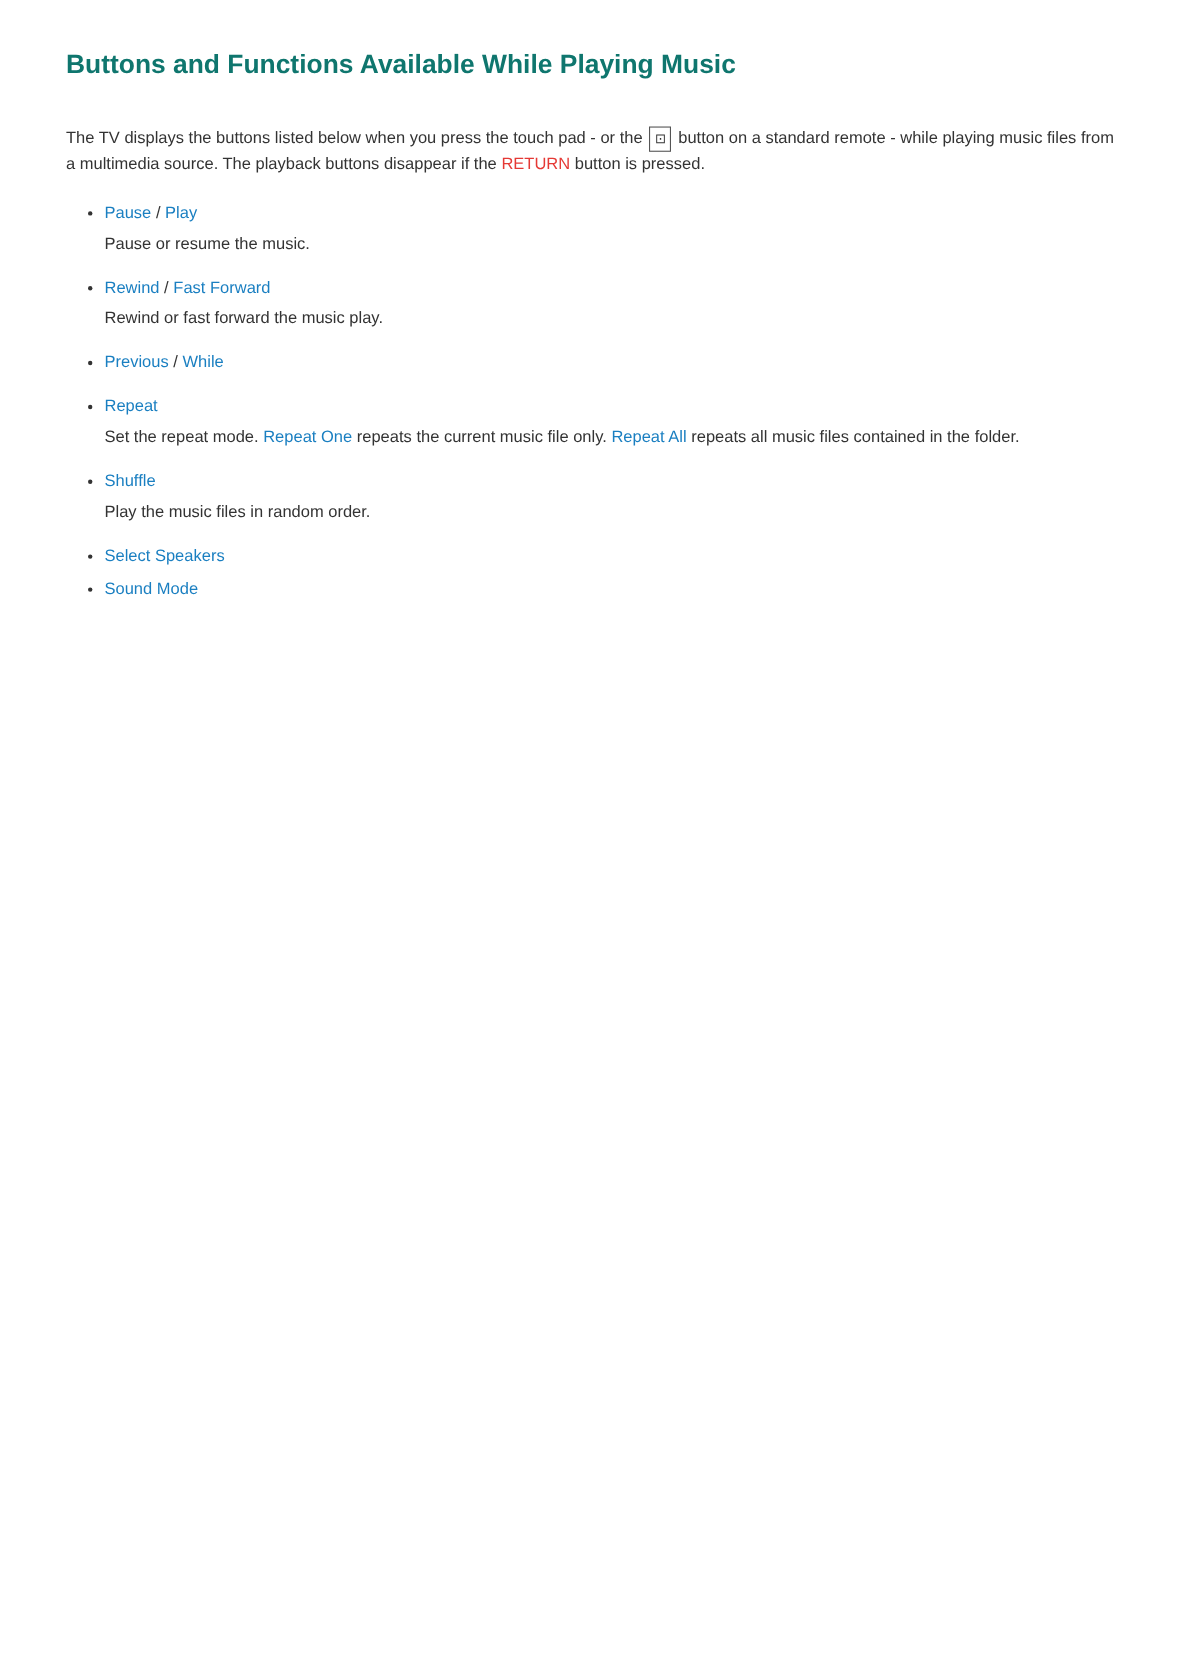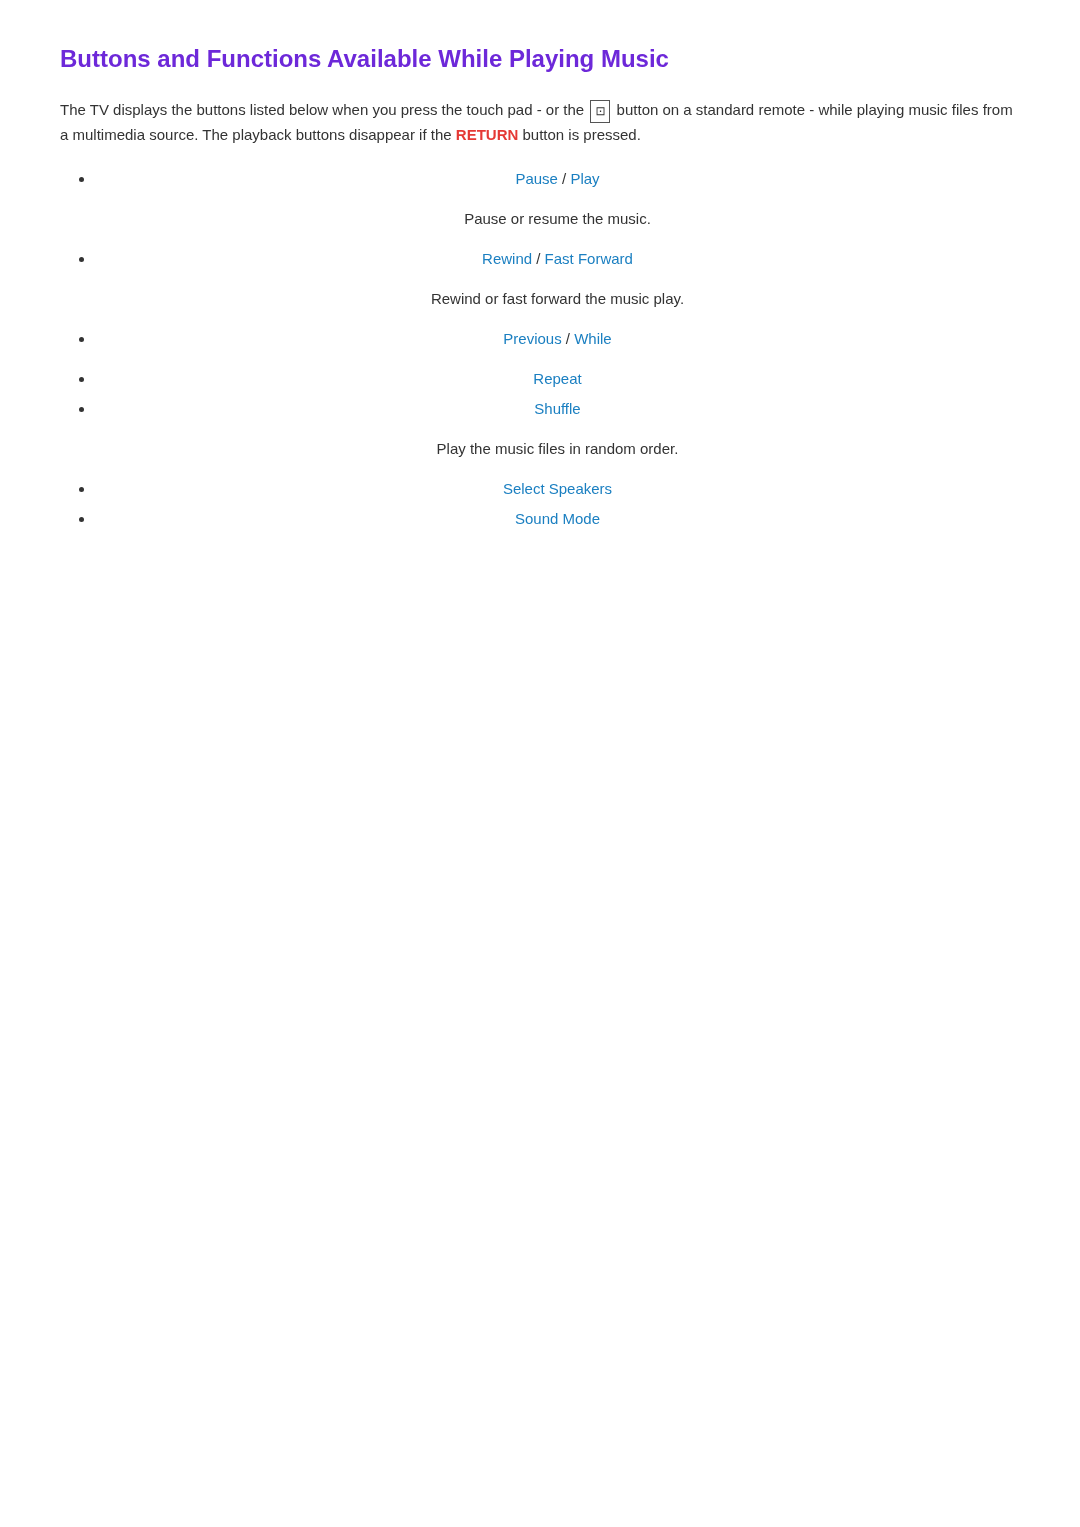--- a/index.html
+++ b/index.html
@@ -13,35 +13,35 @@
       font-size: 15px;
       color: #333;
       background: #fff;
       width: 1080px;
       min-height: 1527px;
       padding: 40px 60px;
       line-height: 1.6;
     }
 
     h1 {
-      color: #6d28d9;
+      color: #0f766e;
       font-size: 24px;
       font-weight: bold;
-      margin-bottom: 20px;
+      margin-bottom: 36px;
     }
 
     .intro-text {
       margin-bottom: 20px;
       font-size: 15px;
       color: #333;
     }
 
     .highlight-return {
       color: #e53935;
-      font-weight: bold;
+      font-weight: normal;
     }
 
     .highlight-blue {
       color: #1a7fc1;
     }
 
     .icon-button {
       display: inline-block;
       border: 1px solid #555;
       padding: 1px 4px;
@@ -52,31 +52,30 @@
     }
 
     ul.main-list {
       list-style: disc;
       padding-left: 35px;
       margin-bottom: 10px;
     }
 
     ul.main-list > li {
       margin-bottom: 6px;
-      text-align: center;
     }
 
     .list-item-title {
       
     }
 
     .list-item-desc {
       margin-left: -20px;
       padding-left: 20px;
-      margin-top: 16px;
+      margin-top: 4px;
       margin-bottom: 16px;
       color: #333;
       font-size: 15px;
     }
 
     .skip-icon {
       font-size: 13px;
       vertical-align: middle;
     }
   </style>
@@ -118,20 +117,27 @@
       <span class="highlight-blue">Previous</span>
       <span> / </span>
       <span class="highlight-blue">While</span>
     </span>
     <div class="list-item-desc">
     </div>
   </li>
 
   <li>
     <span class="list-item-title highlight-blue">Repeat</span>
+    <div class="list-item-desc">
+      <span>Set the repeat mode.</span>
+      <span class="highlight-blue">Repeat One</span>
+      <span>repeats the current music file only.</span>
+      <span class="highlight-blue">Repeat All</span>
+      <span>repeats all music files contained in the folder.</span>
+    </div>
   </li>
 
   <li>
     <span class="list-item-title highlight-blue">Shuffle</span>
     <div class="list-item-desc">Play the music files in random order.</div>
   </li>
 
   <li>
     <span class="list-item-title highlight-blue">Select Speakers</span>
   </li>

